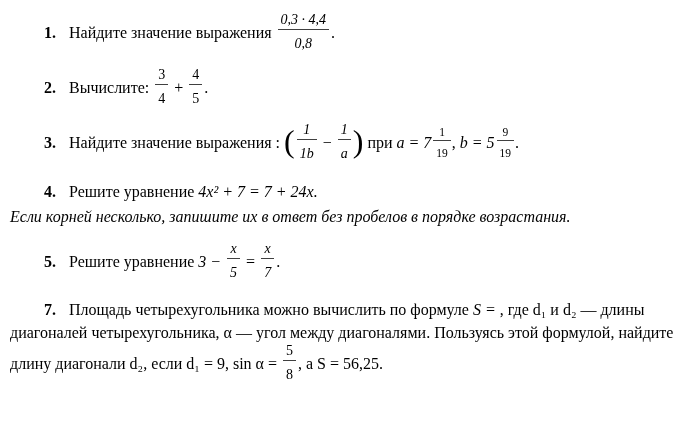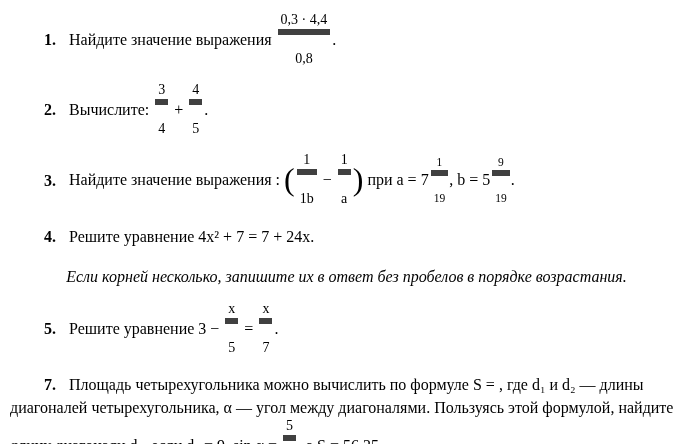--- a/index.html
+++ b/index.html
@@ -16,58 +16,57 @@
   }
   .page {
     padding: 14px 14px 10px 10px;
     box-sizing: border-box;
   }
   .prob {
     margin: 0 0 15px 0;
     text-indent: 34px;          
     line-height: 1.45;
   }
-  .prob.tight { margin-bottom: 17px; }
+  .prob.tight { margin-bottom: 2px; }
   .label {
     font-weight: bold;
     margin-right: 9px;
   }
-  .math { }
+  .math { font-style: italic; }
   .frac {
     display: inline-block;
     vertical-align: middle;
     text-align: center;
     font-size: 14px;
     line-height: 1.15;
     text-indent: 0;
     margin: 0 2px;
     position: relative;
     top: -2px;
   }
   .frac .num { display: block; padding: 0 3px 1px 3px; }
-  .frac .den { display: block; border-top: 6px solid #404040; padding: 16px 3px 0 3px; }
+  .frac .den { display: block; border-top: 1px solid #404040; padding: 6px 3px 0 3px; }
   .frac.small {
     font-size: 11.5px;
     margin: 0 1px 0 2px;
     top: -1px;
   }
   .paren {
     font-size: 32px;
     font-weight: 300;
     vertical-align: middle;
     position: relative;
     top: -3px;
     line-height: 0;
   }
   .note {
     margin: 0 0 15px 0;
     font-style: italic;
     line-height: 1.45;
     text-indent: 0;
-    text-align: center;
   }
 </style>
 </head>
 <body>
 
 <div class="page">
 
   <p class="prob">
     <span class="label">1.</span>
     <span>Найдите значение выражения</span>

